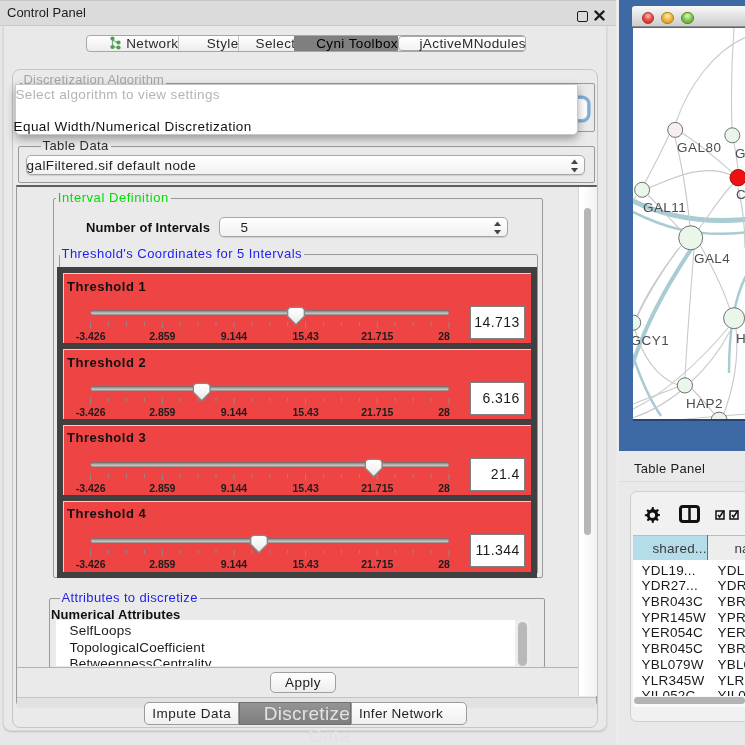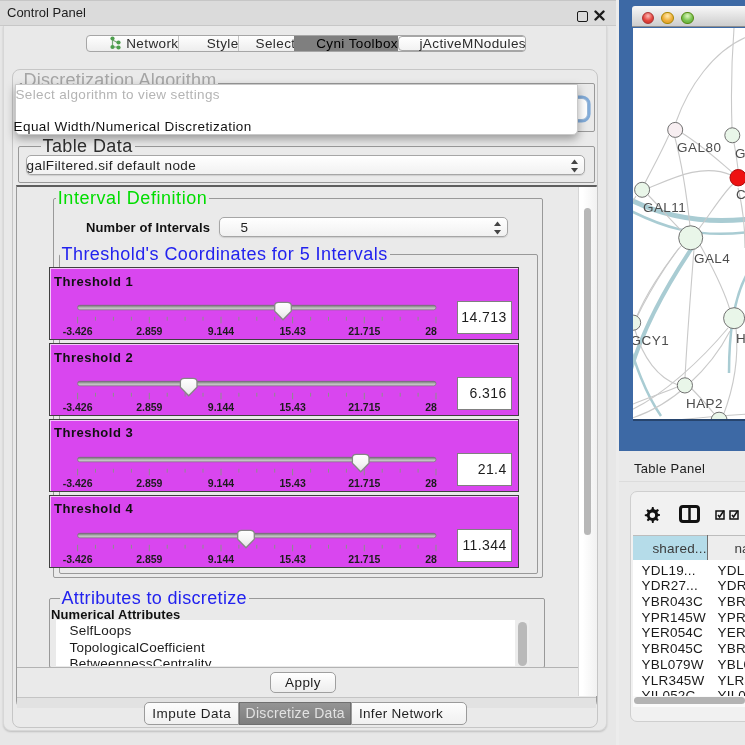--- a/index.html
+++ b/index.html
@@ -1,24 +1,24 @@
 <!DOCTYPE html>
 <html><head><meta charset="utf-8">
 <style>
 html,body{margin:0;padding:0;width:745px;height:745px;overflow:hidden;background:#ececec;
 font-family:"Liberation Sans",sans-serif;-webkit-font-smoothing:antialiased}
 .a{position:absolute}
 .gb{position:absolute;border:1px solid #999;border-radius:2px}
-.gbt{position:absolute;font-size:18px;letter-spacing:0.45px;line-height:14px;background:#eaeaea;padding:0 2px;white-space:nowrap}
+.gbt{position:absolute;font-size:13px;letter-spacing:0.45px;line-height:14px;background:#eaeaea;padding:0 2px;white-space:nowrap}
 .cb{position:absolute;background:linear-gradient(#ffffff,#f1f1f1);border:1px solid #a6a6a6;border-radius:5px;
 box-shadow:0 1px 1px rgba(0,0,0,0.12);font-size:13.5px;letter-spacing:0.3px;color:#1f1f1f}
 .cbt{position:absolute;left:8px;top:2px;white-space:nowrap}
 .vbox{position:absolute;background:#fff;border:1px solid #808080;font-size:14px;letter-spacing:0.4px;color:#1c1c1c;
 text-align:right;line-height:31px;padding-right:4px}
-.tpanel{position:absolute;left:49px;width:468px;height:71px;border:1px solid #404040;background:#d946ef;
+.tpanel{position:absolute;left:57px;width:468px;height:71px;border:6px solid #404040;background:#ef4444;
 box-shadow:inset 1px 1px 0 rgba(255,255,255,0.7)}
 .ttitle{position:absolute;left:4px;top:5.5px;font-size:13px;letter-spacing:0.5px;font-weight:bold;color:#111}
 .row{position:absolute;font-size:13.5px;letter-spacing:0.2px;color:#1b1b1b;white-space:nowrap}
 .seg{position:absolute;top:0;height:100%;display:flex;align-items:center;justify-content:flex-end;
 font-size:13.5px;letter-spacing:0.4px;color:#2b2b2b;white-space:nowrap}
 </style></head>
 <body>
 
 <div class="a" style="left:0;top:0;width:616px;height:745px;background:#e7e7e7"></div>
 <div class="a" style="left:0;top:0;width:616px;height:26px;background:#dbdbdb;border-top:1px solid #c6c6c6;border-bottom:1px solid #c9c9c9;box-sizing:border-box"></div>
@@ -179,21 +179,21 @@
 <div class="a" style="left:518.3px;top:621.6px;width:8.7px;height:44px;background:#b9b9b9;border-radius:4.5px"></div>
 
 <div class="a" style="left:16.6px;top:666.5px;width:561px;height:1px;background:#b3b3b3"></div>
 <div class="a" style="left:16.6px;top:696.7px;width:579px;height:1px;background:#c4c4c4"></div>
 <div class="a" style="left:16.6px;top:698px;width:579px;height:9.5px;background:#e2e2e2"></div>
 
 <div class="a" style="left:269.7px;top:671.6px;width:66.6px;height:21px;background:linear-gradient(#ffffff,#ededed);border:1px solid #9f9f9f;border-radius:5px;box-sizing:border-box;text-align:center;font-size:13.5px;letter-spacing:0.45px;color:#1b1b1b;line-height:19.5px">Apply</div>
 
 <div class="a" style="left:144.1px;top:702px;width:323px;height:23px">
   <div class="a" style="left:0;top:0;width:95.3px;height:23px;background:linear-gradient(#fdfdfd,#f0f0f0);border:1px solid #9b9b9b;border-radius:5px 0 0 5px;box-sizing:border-box;text-align:center;line-height:21.5px;font-size:13.5px;letter-spacing:0.5px;color:#1f1f1f">Impute Data</div>
-  <div class="a" style="left:95.3px;top:0;width:111.7px;height:23px;background:linear-gradient(#949494,#7e7e7e);border:1px solid #6f6f6f;box-sizing:border-box;text-align:center;line-height:21.5px;font-size:14px;letter-spacing:0.3px;color:#e2e2e2">Discretize Data</div>
+  <div class="a" style="left:95.3px;top:0;width:111.7px;height:23px;background:linear-gradient(#949494,#7e7e7e);border:1px solid #6f6f6f;box-sizing:border-box;text-align:right;line-height:21.5px;font-size:19px;letter-spacing:0.3px;color:#e2e2e2">Discretize Data</div>
   <div class="a" style="left:207px;top:0;width:116px;height:23px;background:linear-gradient(#fdfdfd,#f0f0f0);border:1px solid #9b9b9b;border-radius:0 5px 5px 0;box-sizing:border-box;text-align:center;line-height:21.5px;font-size:13.5px;letter-spacing:0.3px;color:#1f1f1f;text-indent:-16px">Infer Network</div>
 </div>
 
 <div class="a" style="left:618.8px;top:0;width:126.2px;height:450.9px;background:#3d69a5"></div>
 <div class="a" style="left:631.6px;top:6.1px;width:113.4px;height:21px;background:linear-gradient(#f8f8f8,#cdcdcd);border-radius:3px 0 0 0;border-bottom:1px solid #8e8e8e;box-sizing:border-box"></div>
 <div class="a" style="left:641.6px;top:11.6px;width:10.5px;height:10.5px;border-radius:50%;background:radial-gradient(circle at 50% 30%,#f8a9a4 8%,#e4433c 55%,#c22f28);border:0.5px solid #a33"></div>
 <div class="a" style="left:661.2px;top:11.6px;width:10.5px;height:10.5px;border-radius:50%;background:radial-gradient(circle at 50% 30%,#fde3a0 8%,#eeae38 55%,#d3952c);border:0.5px solid #a80"></div>
 <div class="a" style="left:681.3px;top:11.6px;width:10.5px;height:10.5px;border-radius:50%;background:radial-gradient(circle at 50% 30%,#d2f0b0 8%,#78c24e 55%,#5da53a);border:0.5px solid #581"></div>
 <div class="a" style="left:632.5px;top:27.6px;width:112.5px;height:391.2px;background:#fff;overflow:hidden">
 <svg width="112.5" height="391.2" viewBox="0 0 112.5 391.2" style="position:absolute;left:0;top:0">

